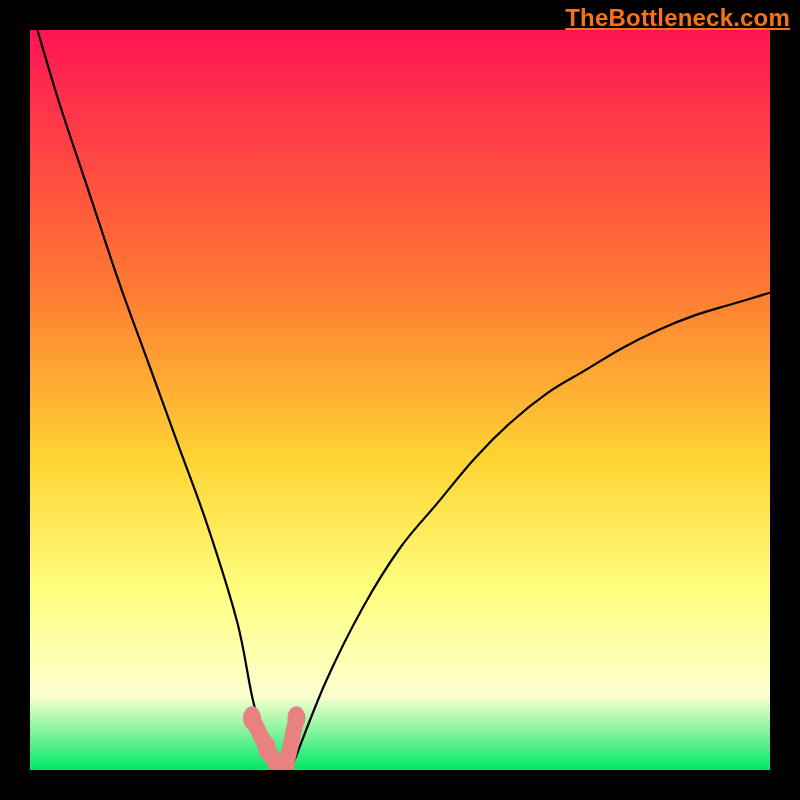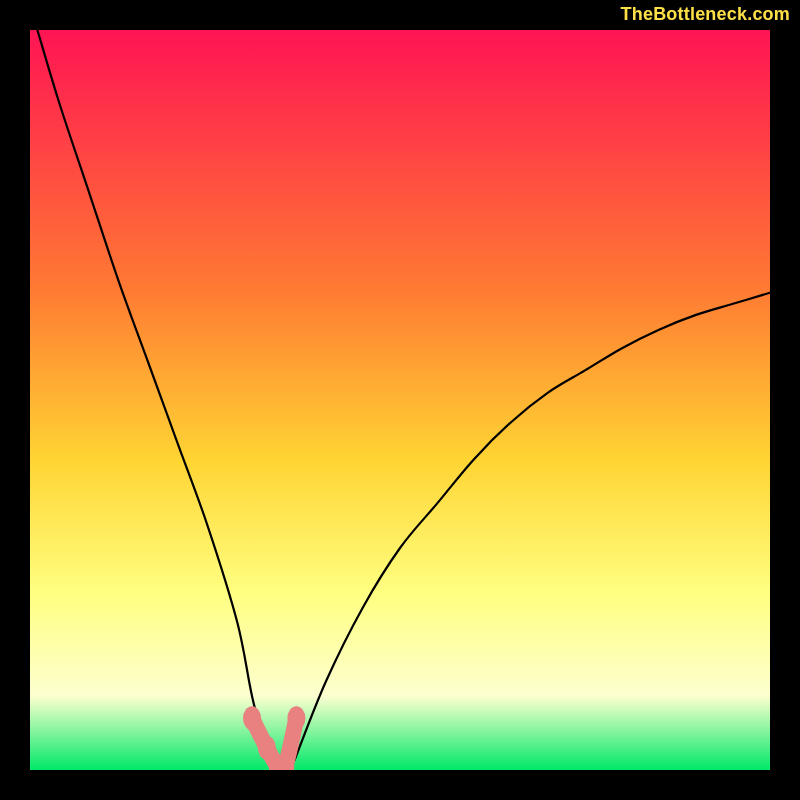--- a/index.html
+++ b/index.html
@@ -13,25 +13,26 @@
     width: 800px;
     height: 800px;
     background: #000;
     position: relative;
   }
   .watermark {
     position: absolute;
     top: 4px;
     right: 10px;
     font-family: Arial, Helvetica, sans-serif;
-    font-size: 18px;
+    font-size: 24px;
     font-weight: 600;
-    color: #fde047;
+    color: #f97316;
     letter-spacing: 0.2px;
     z-index: 10;
+    text-decoration: underline;
   }
   svg {
     position: absolute;
     top: 30px;
     left: 30px;
   }
 </style>
 </head>
 <body>
 

